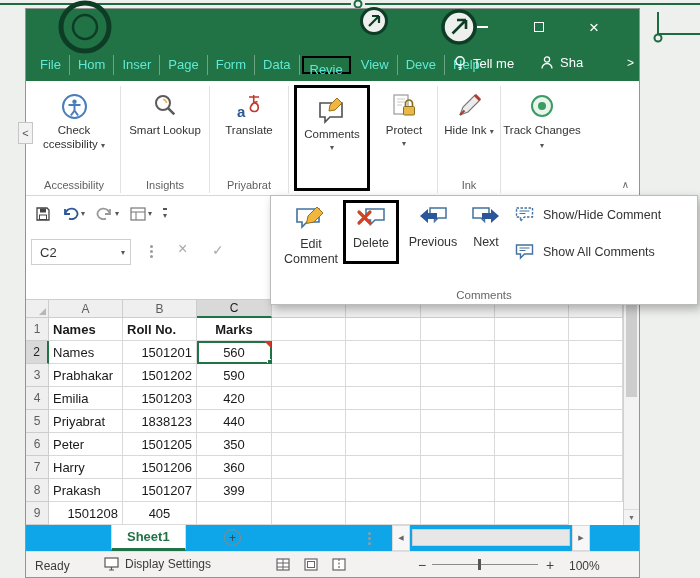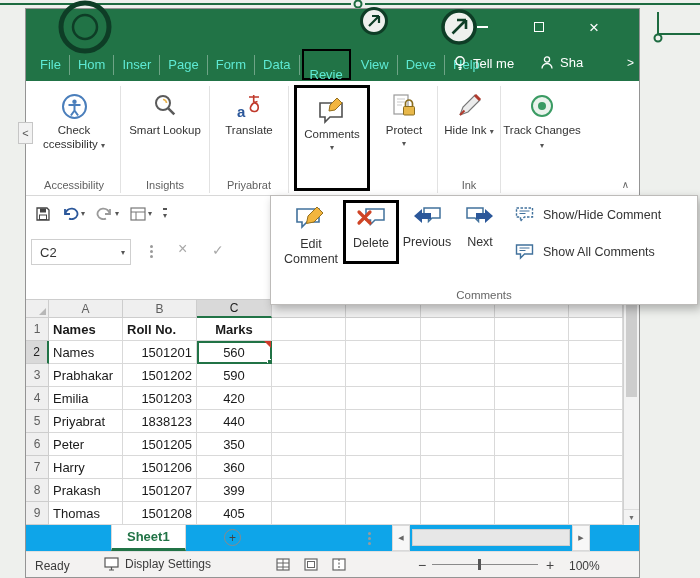--- a/index.html
+++ b/index.html
@@ -25,21 +25,21 @@
   .glyph-min { width:11px; height:2px; background:#fff; }
   .glyph-max { width:10px; height:10px; border:1.5px solid #fff; }
   .glyph-close { color:#fff; font-size:17px; line-height:17px; }
 
   
   .tabrow { position:absolute; left:0; right:0; top:39px; height:33px; background:#217346;
             display:flex; align-items:center; padding-left:6px; color:#fff; }
   .tab { font-size:13px; color:#5eead4; padding:0 8px; height:20px; line-height:20px;
          border-right:1px solid rgba(255,255,255,.35); white-space:nowrap; }
   .tab-last { border-right:none; }
-  .tab-boxed { border:2px solid #000; height:31px; line-height:23px; padding:12px 6px; margin:0 2px; }
+  .tab-boxed { border:2px solid #000; height:18px; line-height:23px; padding:0 6px; margin:0 2px; }
   .tellme { position:absolute; left:427px; top:7px; display:flex; align-items:center; gap:6px;
             font-size:13px; color:#fff; }
   .share { position:absolute; left:514px; top:7px; display:flex; align-items:center; gap:6px;
            font-size:13px; color:#fff; }
   .tab-overflow { position:absolute; right:5px; top:8px; font-size:12px; color:#fff; }
 
   
   .ribbon { position:absolute; left:0; right:0; top:72px; height:115px; background:#fff;
             border-bottom:1px solid #d8d8d8; display:flex; align-items:stretch;
             padding:3px 0 0 4px; }
@@ -135,21 +135,21 @@
   .sb-zoomin { position:absolute; left:520px; top:5px; font-size:14px; color:#444; }
   .sb-pct { position:absolute; left:543px; top:7px; }
 
   
   .cmenu { position:absolute; left:270px; top:195px; width:428px; height:110px; background:#fff;
            border:1px solid #bdbbb9; box-shadow:3px 4px 9px rgba(0,0,0,.28); z-index:5; }
   .cmenu-items { display:flex; padding:4px 0 0 8px; }
   .citem { display:flex; flex-direction:column; align-items:center; padding-top:5px; }
   .citem .clabel { margin-top:4px; font-size:12.5px; color:#333; text-align:center; line-height:15px; }
   .ci-edit { width:64px; } .ci-del { width:56px; border:3px solid #000; height:64px; padding-top:3px; }
-  .ci-prev { width:56px; } .ci-next { width:50px; }
+  .ci-prev { width:56px;margin-left:6px; } .ci-next { width:50px; }
   .cmenu-right { position:absolute; left:244px; top:10px; display:flex; flex-direction:column; gap:20px; }
   .crow { display:flex; align-items:center; gap:8px; font-size:12.5px; color:#333; }
   .cmenu-footer { position:absolute; bottom:3px; left:0; right:0; text-align:center;
                   font-size:11.5px; color:#666; }
 </style>
 </head>
 <body>
 
 <div class="screen">
 
@@ -438,21 +438,20 @@
           <div class="grh">8</div>
           <div class="gc left">Prakash</div>
           <div class="gc right">1501207</div>
           <div class="gc center">399</div>
           <div class="gc"></div>
           <div class="gc"></div>
           <div class="gc"></div>
           <div class="gc"></div>
           <div class="gc"></div>
           <div class="grh">9</div>
-          <div class="gc left">Thomas</div>
           <div class="gc right">1501208</div>
           <div class="gc center">405</div>
           <div class="gc"></div>
           <div class="gc"></div>
           <div class="gc"></div>
           <div class="gc"></div>
           <div class="gc"></div>
         </div>
     </div>
 

